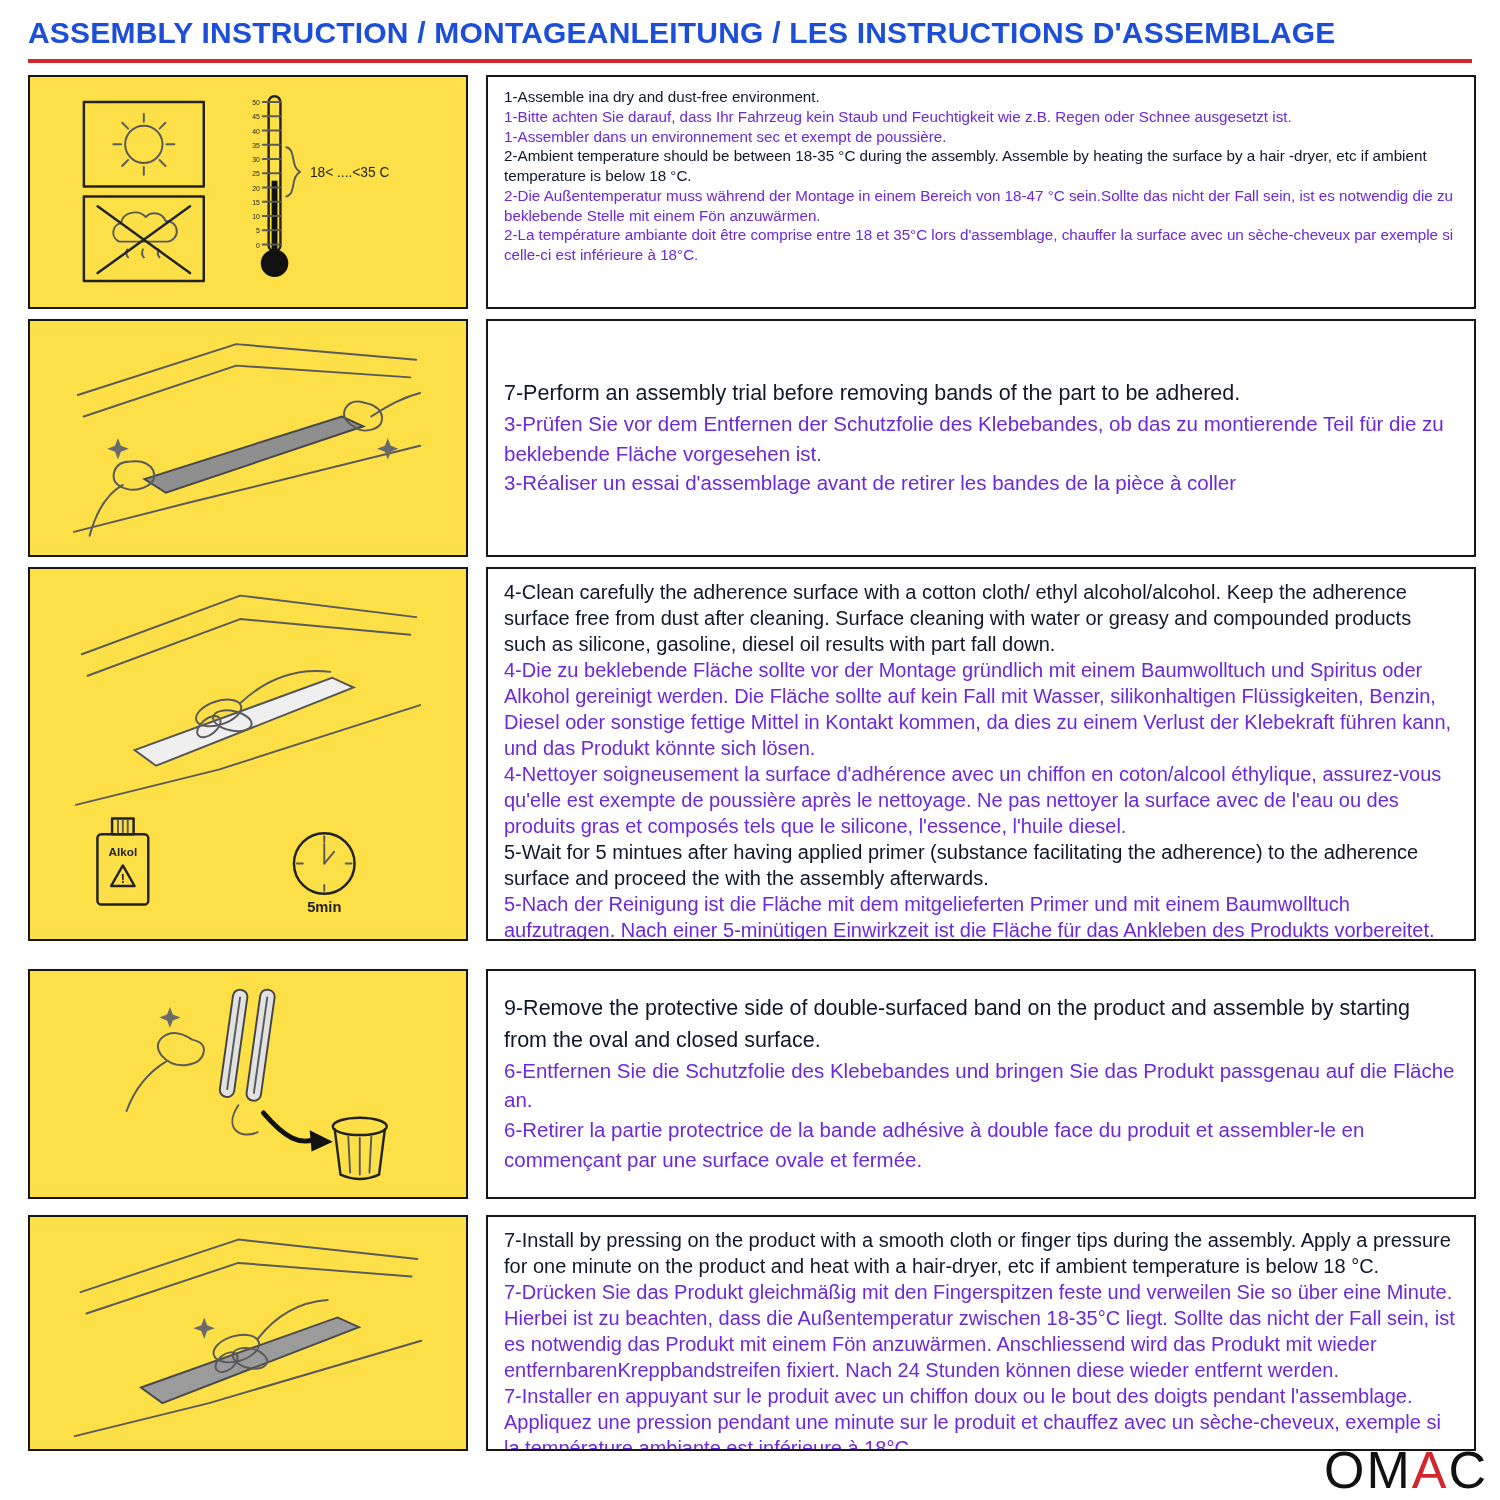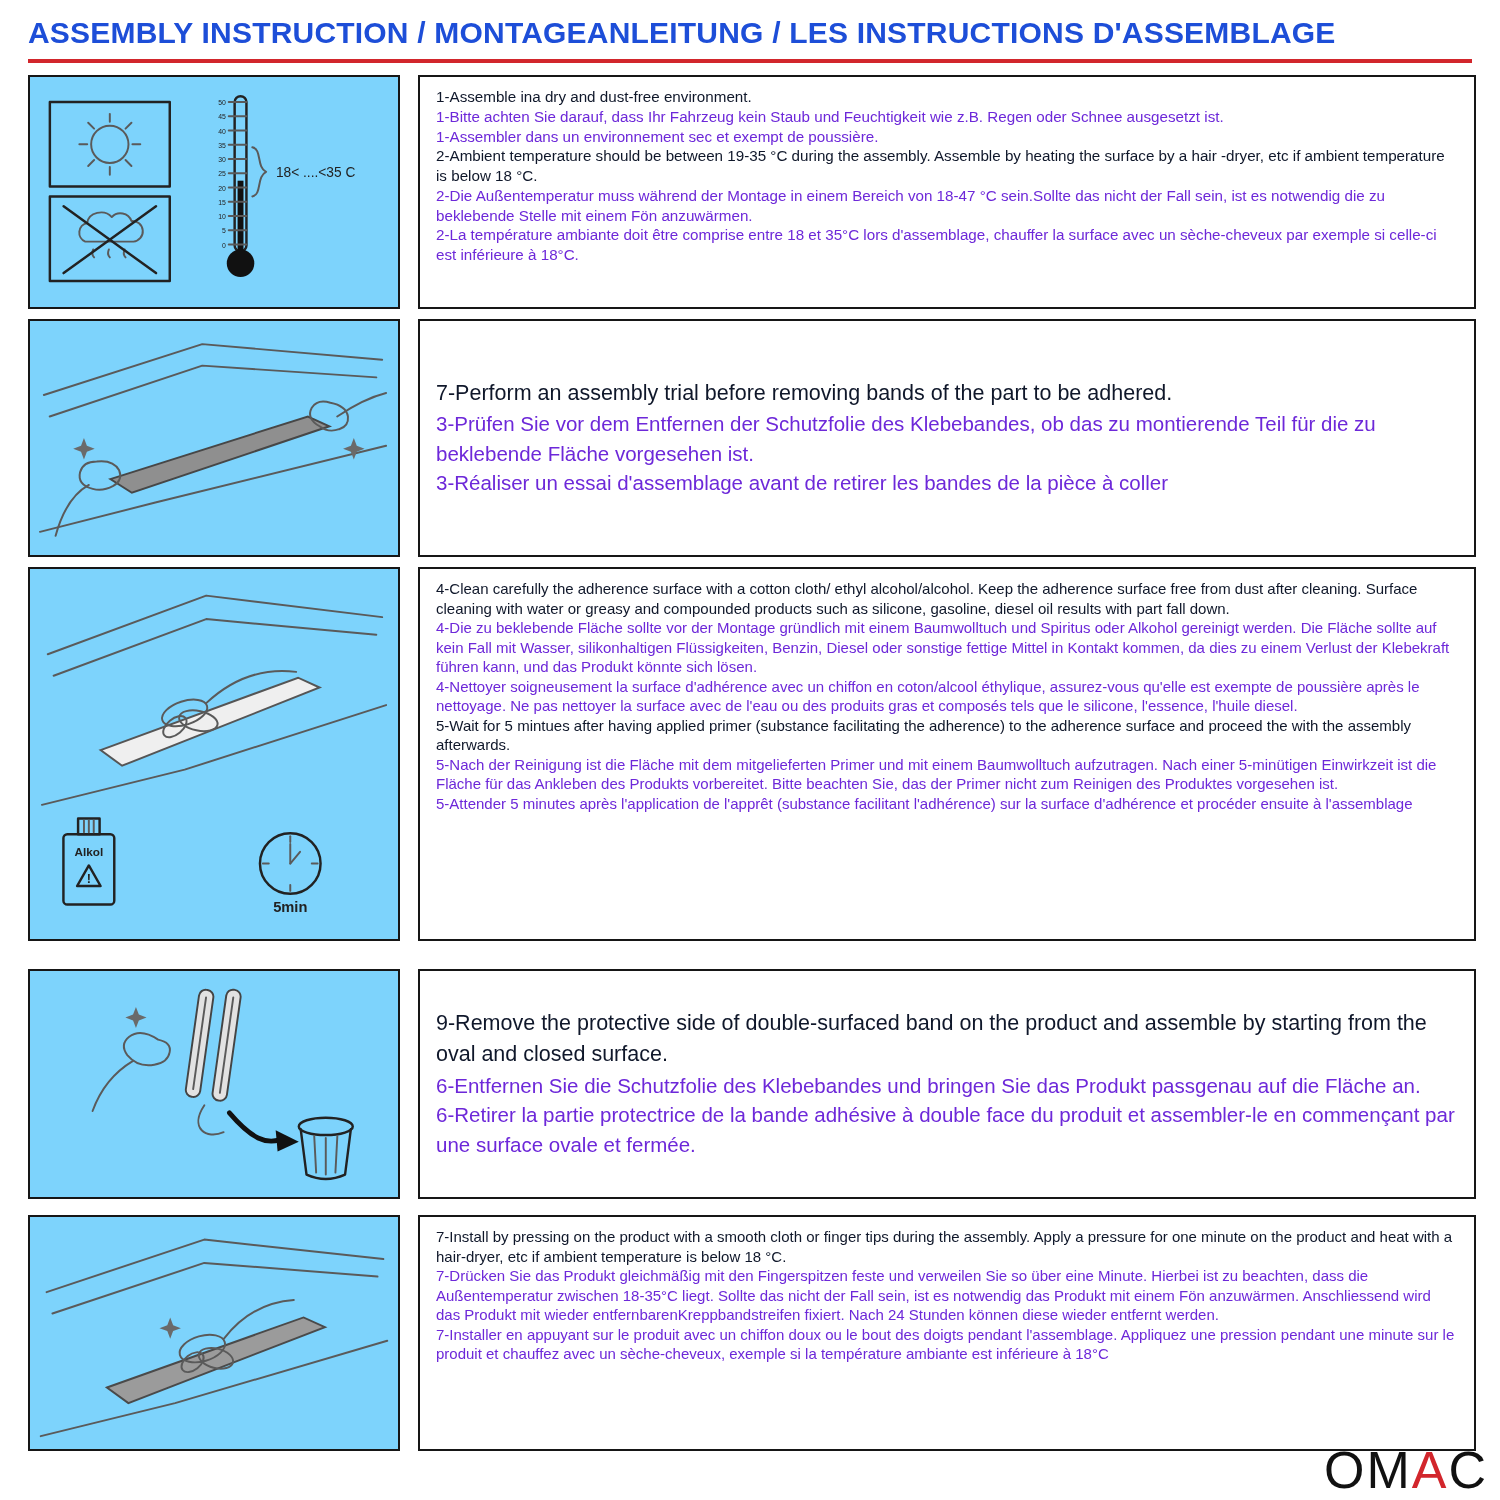--- a/index.html
+++ b/index.html
@@ -11,28 +11,28 @@
   }
   .header{margin:16px 28px 12px 28px;border-bottom:4px solid #d2262c;padding-bottom:9px}
   .page-title{margin:0;font-size:30px;font-weight:bold;color:#1d4ed8;letter-spacing:.2px;white-space:nowrap}
   .rows{padding:0 24px 0 28px;display:flex;flex-direction:column}
   .row{display:flex;gap:18px}
   .row-1{height:234px}
   .row-2{height:238px;margin-top:10px}
   .row-3{height:374px;margin-top:10px}
   .row-4{height:230px;margin-top:28px}
   .row-5{height:236px;margin-top:16px}
-  .illus{width:372px;flex:none;border:2px solid #161616;display:flex;align-items:center;justify-content:center;background:#7dd3fc;overflow:hidden}
+  .illus{width:440px;flex:none;border:2px solid #161616;display:flex;align-items:center;justify-content:center;background:#fde047;overflow:hidden}
   .textbox{flex:1;border:2px solid #161616;padding:10px 16px;overflow:hidden;background:#fff}
   .center{display:flex;flex-direction:column;justify-content:center}
   .textbox p{margin:0;color:#6d28d9}
   .textbox p.b{font-weight:normal;color:#0f172a}
   .gap{margin-top:18px}
   .t-small{font-size:15.2px;line-height:1.3}
-  .t-xsmall{font-size:15px;line-height:1.3}
+  .t-xsmall{font-size:20px;line-height:1.3}
   .t-large{font-size:20.5px;line-height:1.45}
   .t-large p.b{font-size:21.5px}
   .logo{position:absolute;right:12px;bottom:4px;font-size:52px;font-weight:normal;letter-spacing:2px;line-height:1;font-family:"Liberation Sans",sans-serif}
   .logo .blk{color:#111}
   .logo .red{color:#d2262c}
   svg .ln{stroke:#5a5a5a;fill:none;stroke-width:2;stroke-linecap:round;stroke-linejoin:round}
   svg .ln-dark{stroke:#222;fill:none;stroke-width:2.5;stroke-linecap:round;stroke-linejoin:round}
   svg text{font-family:"Liberation Sans","DejaVu Sans",sans-serif;fill:#222}
 </style>
 </head>
@@ -99,21 +99,21 @@
           <text x="187" y="164" font-size="7" text-anchor="end">0</text>
           <path d="M214,62 C224,64 218,82 228,87 C218,92 224,110 214,112" class="ln"></path>
           <text x="238" y="92" font-size="14">18&lt; ....&lt;35 C</text>
         </g>
       </svg>
     </div>
     <div class="textbox t-small">
       <p class="b">1-Assemble ina dry and dust-free environment.</p>
       <p>1-Bitte achten Sie darauf, dass Ihr Fahrzeug kein Staub und Feuchtigkeit wie z.B. Regen oder Schnee ausgesetzt ist.</p>
       <p>1-Assembler dans un environnement sec et exempt de poussière.</p>
-      <p class="b gap">2-Ambient temperature should be between 19-35 °C  during the assembly. Assemble by heating the surface by a hair -dryer, etc if ambient temperature is below 18 °C.</p>
+      <p class="b gap">2-Ambient temperature should be between 18-35 °C  during the assembly. Assemble by heating the surface by a hair -dryer, etc if ambient temperature is below 18 °C.</p>
       <p>2-Die Außentemperatur muss während der Montage in einem Bereich von 18-47 °C  sein.Sollte das nicht der Fall sein, ist es notwendig die zu beklebende Stelle mit einem Fön anzuwärmen.</p>
       <p>2-La température ambiante doit être comprise entre 18 et 35°C lors d'assemblage, chauffer la surface avec un sèche-cheveux par exemple si celle-ci est inférieure à 18°C.</p>
     </div>
   </section>
 
   <section class="row row-2">
     <div class="illus">
       <svg width="352" height="216" viewBox="0 0 360 220">
         <path d="M6,66 L168,14 L352,30" class="ln"></path>
         <path d="M12,88 L168,36 L346,48" class="ln"></path>

